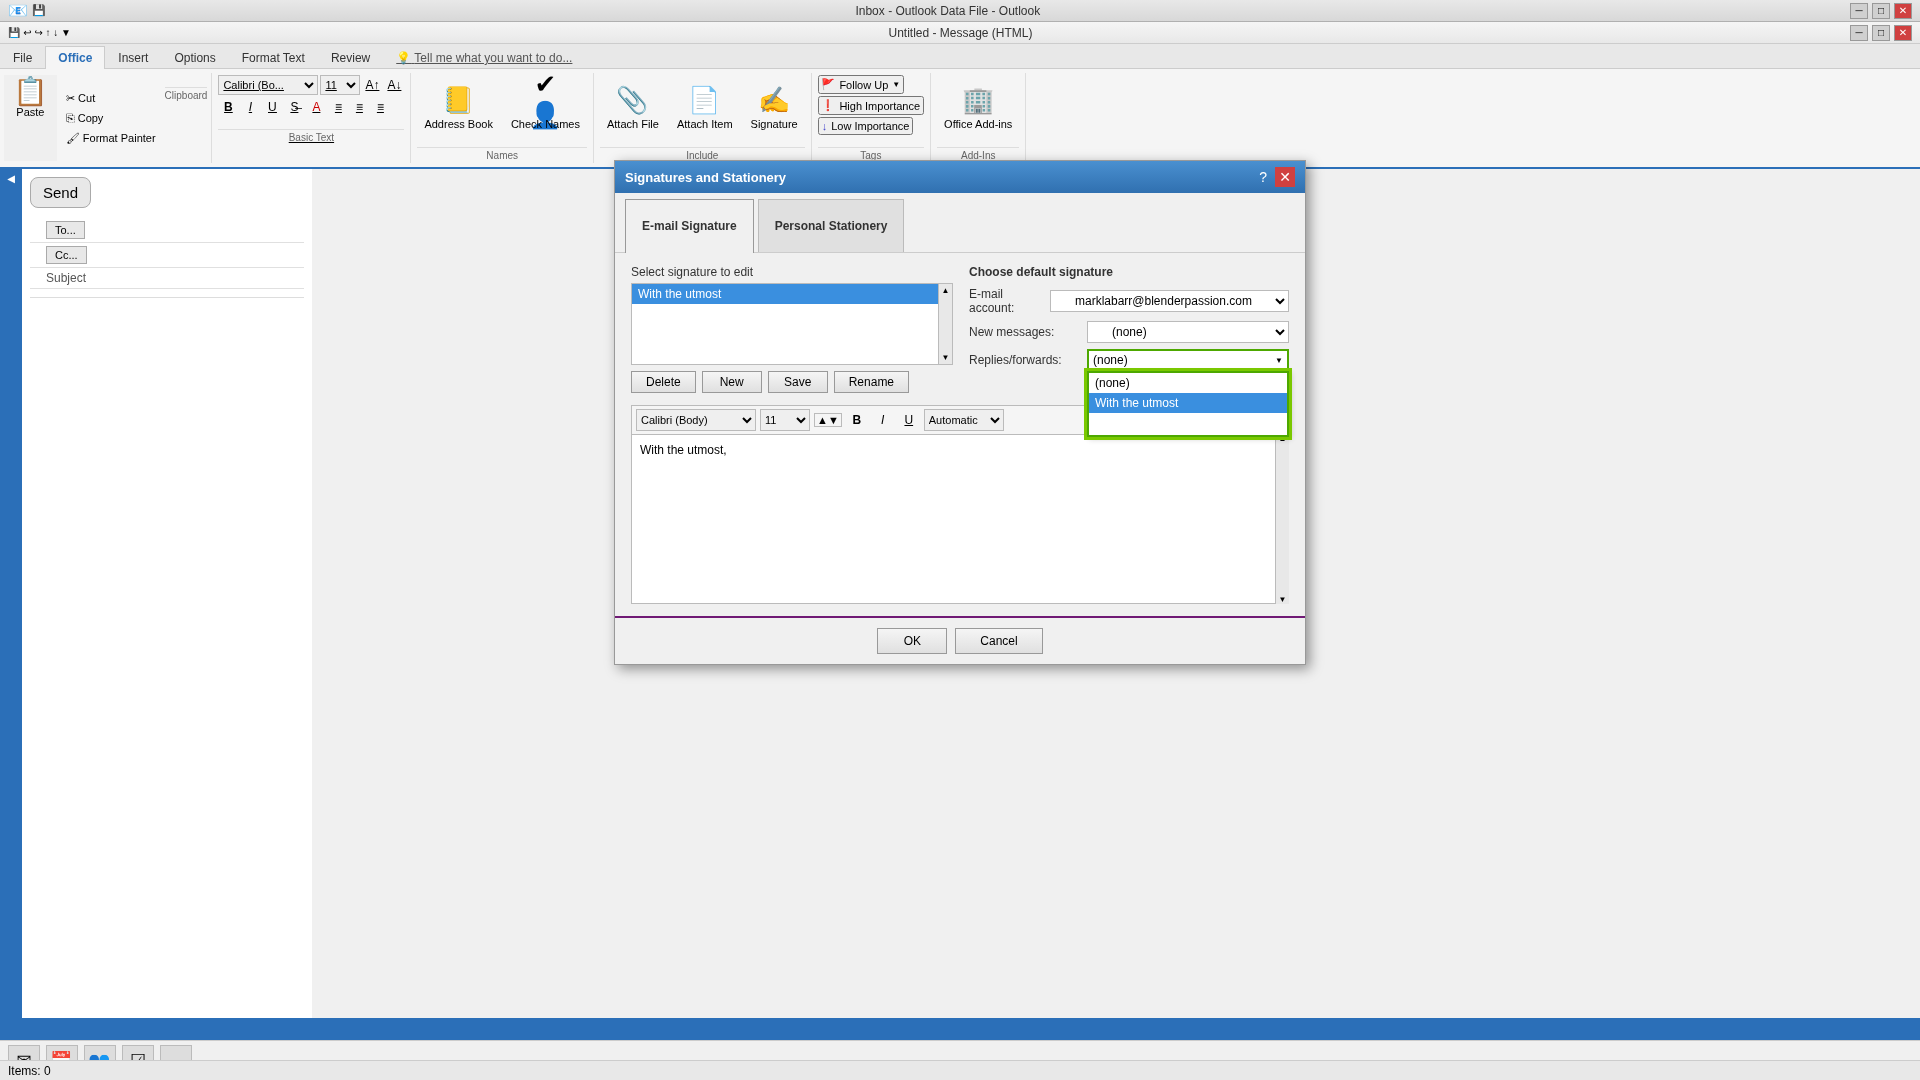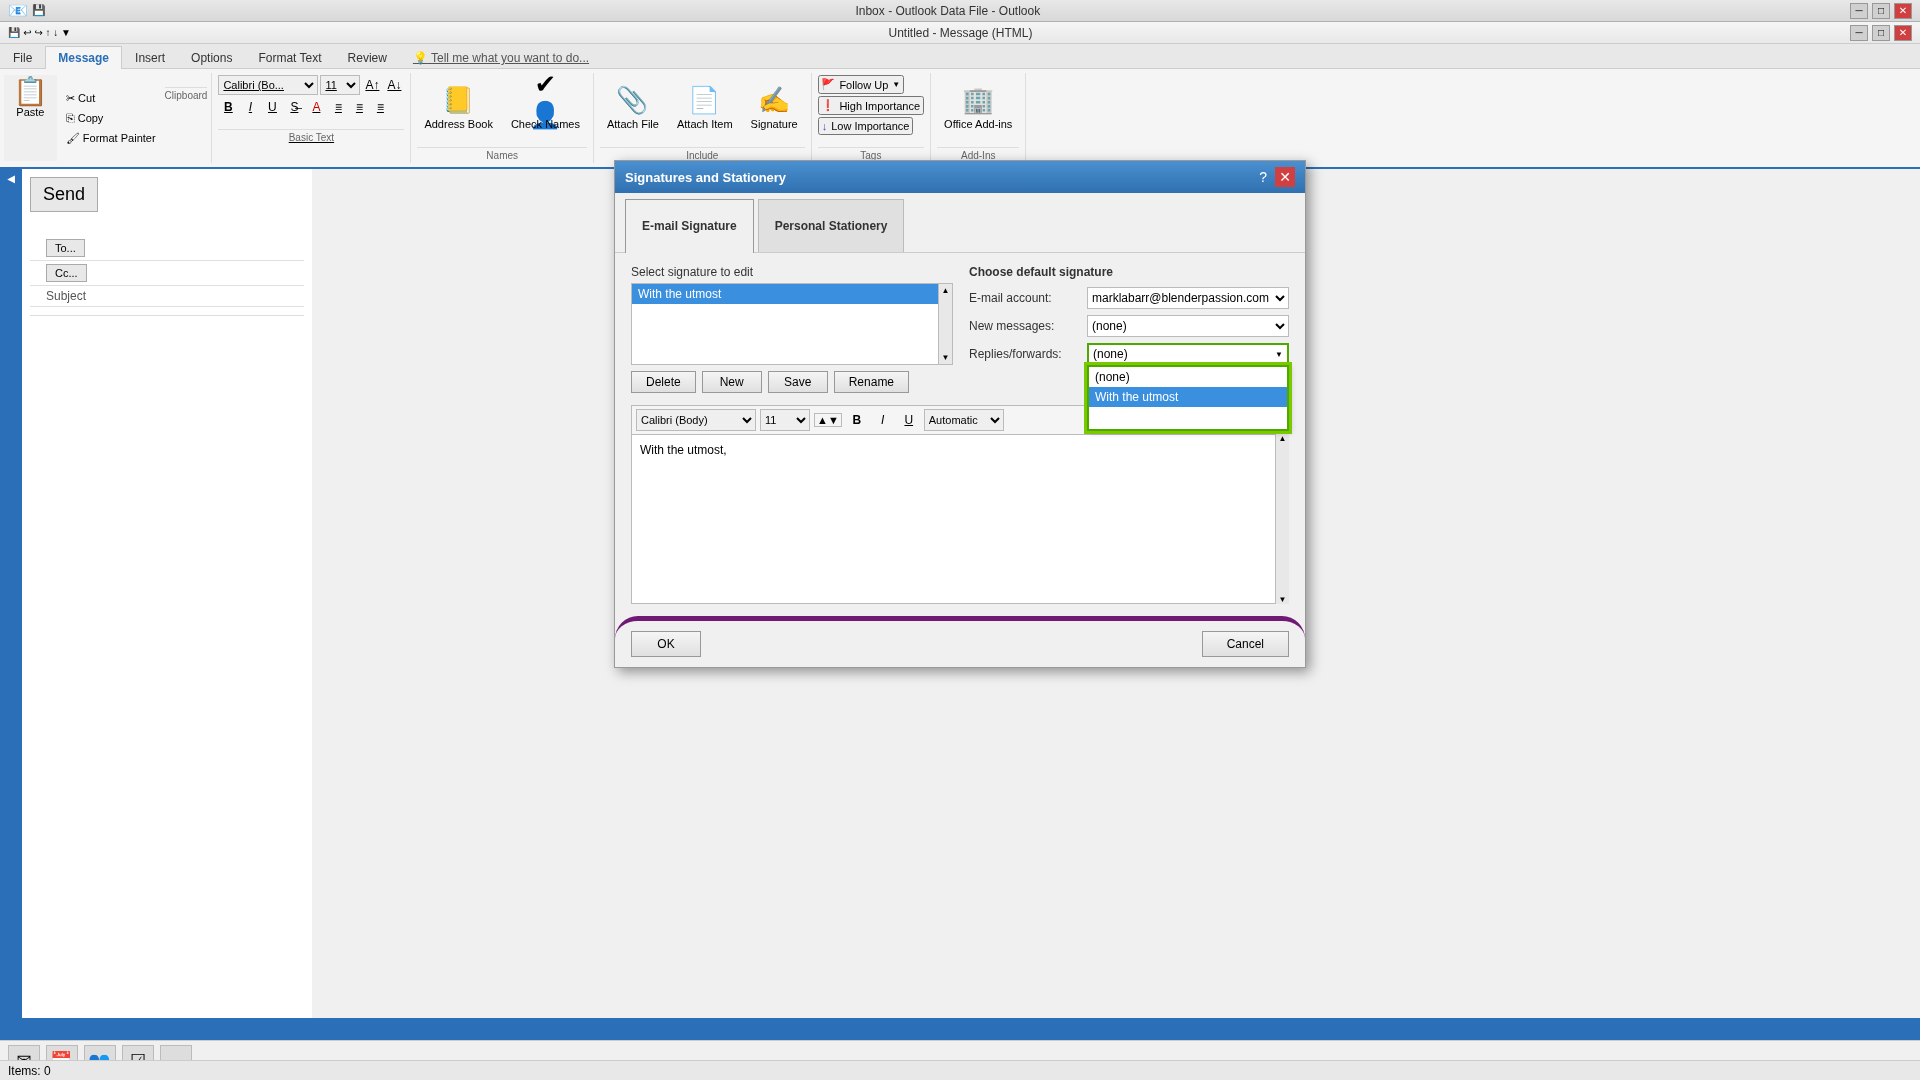--- a/index.html
+++ b/index.html
@@ -292,21 +292,21 @@
       color: white;
     }
 
     
     .default-sig-section { width: 320px; }
     .default-sig-title { font-size: 12px; color: #333; font-weight: bold; margin-bottom: 8px; }
     .default-sig-row { display: flex; align-items: center; margin-bottom: 6px; gap: 8px; }
     .default-sig-label { font-size: 12px; color: #333; width: 110px; }
     .default-sig-select {
       flex: 1; height: 22px; font-size: 12px; border: 1px solid #bbb;
-      background: white; padding: 1px 0;
+      background: white; padding: 1px 20px;
     }
     .dropdown-list {
       position: absolute;
       left: 0; top: 100%;
       width: 100%;
       background: white;
       border: 2px solid #4da800;
       z-index: 200;
       box-shadow: 2px 2px 6px rgba(0,0,0,0.2);
     }
@@ -376,25 +376,24 @@
     }
     .edit-sig-area-scrollbar {
       position: absolute; right: 0; top: 0; bottom: 0; width: 14px;
       background: #e8e8e8; border-left: 1px solid #bbb;
     }
     .edit-sig-wrapper { position: relative; }
 
     
     .dialog-footer {
       display: flex;
-      justify-content: space-between;
+      justify-content: center;
       gap: 8px;
       padding: 10px 16px;
-      border-top: 5px solid #701a75;
-      border-radius: 23px;
+      border-top: 2px solid #701a75;
     }
     .dialog-ok-btn, .dialog-cancel-btn {
       padding: 5px 24px;
       font-size: 12px;
       border: 1px solid #999;
       background: linear-gradient(to bottom, #f5f5f5, #e0e0e0);
       cursor: pointer;
       min-width: 70px;
     }
 
@@ -460,21 +459,21 @@
     <div class="title-bar-controls">
       <button class="title-bar-btn">─</button>
       <button class="title-bar-btn">□</button>
       <button class="title-bar-btn" style="background:#d04040;color:white;">✕</button>
     </div>
   </div>
 
   <div class="ribbon">
     <div class="ribbon-tabs">
       <div class="ribbon-tab">File</div>
-      <div class="ribbon-tab active">Message</div>
+      <div class="ribbon-tab active">Office</div>
       <div class="ribbon-tab">Insert</div>
       <div class="ribbon-tab">Options</div>
       <div class="ribbon-tab">Format Text</div>
       <div class="ribbon-tab">Review</div>
       <div class="ribbon-tab" style="color:#555;text-decoration:underline;">
         <span style="color:#c8a000;">💡</span> <span>Tell me what you want to do...</span>
       </div>
     </div>
     <div class="ribbon-content">
 
@@ -590,21 +589,21 @@
   </div>
 
   <div class="main-area">
 
     <div class="left-sidebar">
       <span style="color:white;font-size:10px;">◀</span>
     </div>
 
     <div class="composer">
       <div style="margin-bottom:8px;">
-        <button class="compose-btn" style="display:block;margin-bottom:16px;padding:6px 12px;font-size:18px;">Send</button>
+        <button class="compose-btn" style="display:block;margin-bottom:2px;padding:6px 12px;font-size:15px;border-radius:8px;">Send</button>
       </div>
       <div class="compose-row">
         <button class="compose-btn">To...</button>
         <input class="compose-input" type="text" style="">
       </div>
       <div class="compose-row">
         <button class="compose-btn">Cc...</button>
         <input class="compose-input" type="text" style="">
       </div>
       <div class="compose-row">

